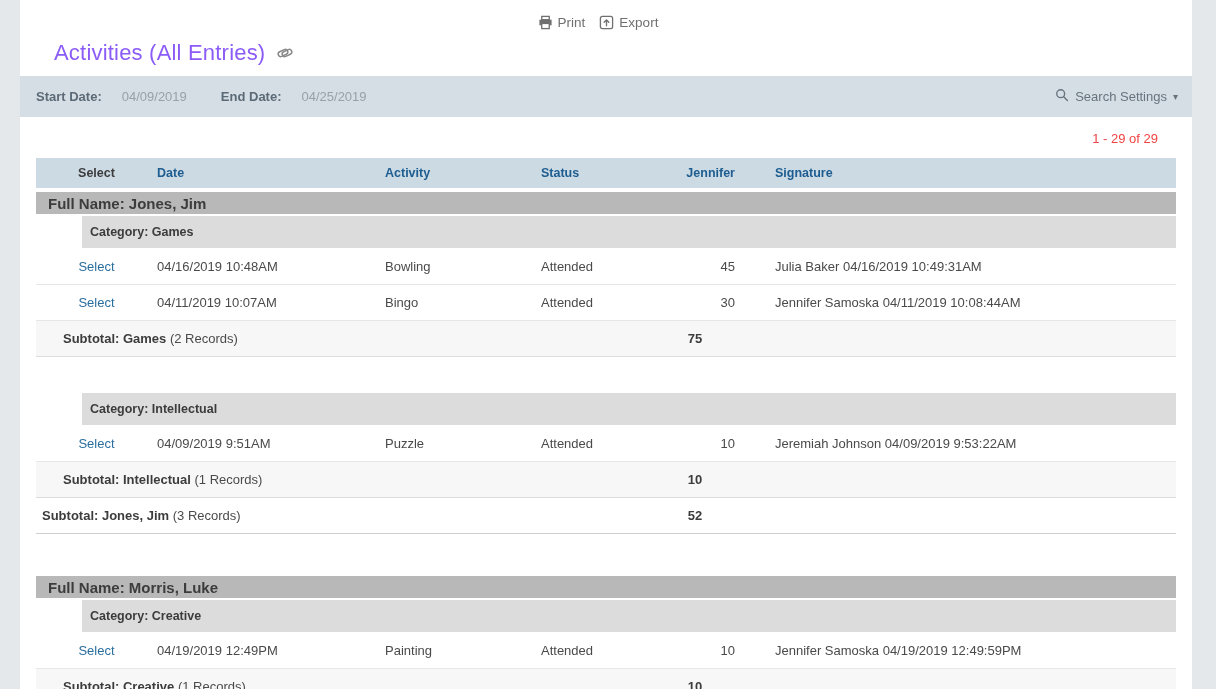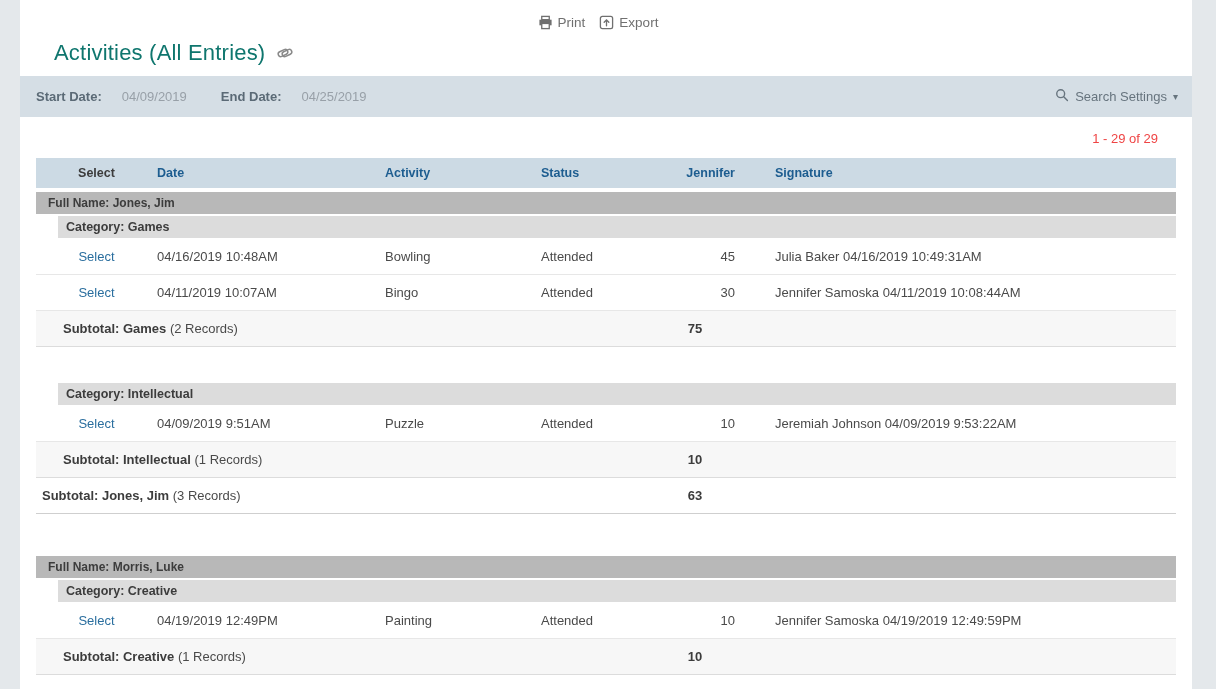--- a/index.html
+++ b/index.html
@@ -18,21 +18,21 @@
   .top-actions {
     display: flex; justify-content: center; align-items: center;
     gap: 14px; padding: 12px 16px 0 0; height: 32px;
     color: #707070; font-size: 13.5px;
   }
   .action { display: flex; align-items: center; gap: 5px; cursor: pointer; color: #707070; }
   .action svg { display: block; }
 
   
   .title-row { display: flex; align-items: center; gap: 10px; padding: 8px 0 10px 34px; }
-  .page-title { font-size: 22px; color: #0f766e; font-weight: 400; letter-spacing: .2px; }
+  .page-title { font-size: 22px; color: #8b5cf6; font-weight: 400; letter-spacing: .2px; }
   .attach svg { display: block; }
 
   
   .filter-bar {
     height: 41px; background: #d5dee5; display: flex; align-items: center;
     padding: 0 14px 0 16px; font-size: 13px;
   }
   .filter-label { color: #5b6a76; font-weight: 700; }
   .filter-value { color: #98a0a8; margin-left: 20px; }
   .filter-gap { width: 34px; }
@@ -47,24 +47,24 @@
   .table { margin: 0 16px 0 16px; width: 1140px; font-size: 13px; }
   .trow { display: grid; grid-template-columns: 121px 228px 156px 114px 90px 1fr; align-items: center; }
   .thead { background: #ccdae4; height: 30px; font-weight: 700; font-size: 12.5px; }
   .th-select { text-align: center; color: #3c3c3c; }
   .th-link { color: #1d5d90; cursor: pointer; }
   .th-minutes { text-align: right; padding-right: 10px; }
   .th-signature { padding-left: 30px; }
 
   .group-bar {
     height: 22px; background: #b8b8b8; display: flex; align-items: center;
-    padding-left: 12px; font-size: 12px; font-weight: 700; color: #3c3c3c;
+    padding-left: 12px; font-size: 15px; font-weight: 700; color: #3c3c3c;
     margin-top: 4px; margin-bottom: 2px;
   }
-  .cat-row { height: 22px; display: flex; margin-bottom: 1px; }
+  .cat-row { height: 32px; display: flex; margin-bottom: 1px; gap: 24px; }
   .cat-spacer { width: 22px; background: #ffffff; }
   .cat-bar {
     flex: 1; background: #dcdcdc; display: flex; align-items: center;
     padding-left: 8px; font-size: 12.5px; font-weight: 700; color: #3c3c3c;
   }
 
   .data-row { height: 36px; border-bottom: 1px solid #e7e7e7; background: #fff; }
   .cell-select { text-align: center; }
   .select-link { color: #2a6e9e; cursor: pointer; text-decoration: none; }
   .cell-minutes { text-align: right; padding-right: 10px; }
@@ -211,21 +211,21 @@
         </div>
         <div class="subtotal-minutes">10</div>
         <div></div>
       </div>
 
       <div class="trow subtotal-row group-level-row">
         <div class="subtotal-label-cell group-level">
           <span class="bold">Subtotal: Jones, Jim</span>
           <span class="records">(3 Records)</span>
         </div>
-        <div class="subtotal-minutes">63</div>
+        <div class="subtotal-minutes">52</div>
         <div></div>
       </div>
 
       <div class="section-gap-lg"></div>
 
       <div class="group-bar">Full Name: Morris, Luke</div>
 
       <div class="cat-row">
         <div class="cat-spacer"></div>
         <div class="cat-bar">Category: Creative</div>

